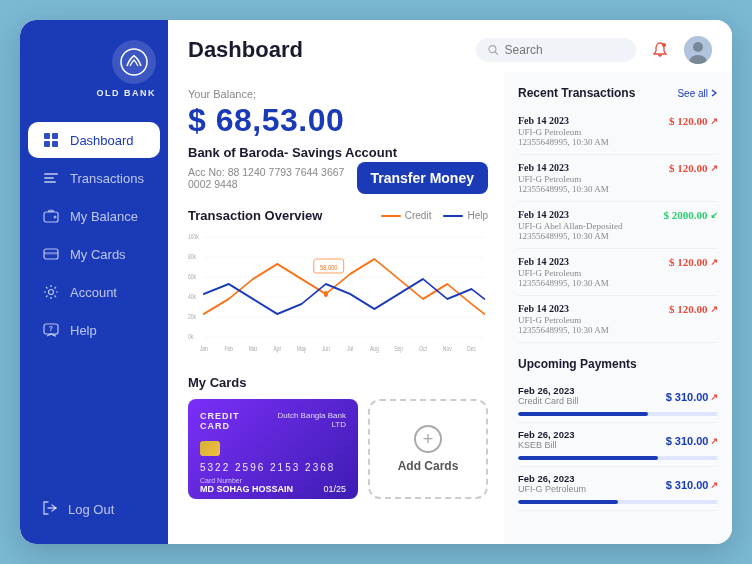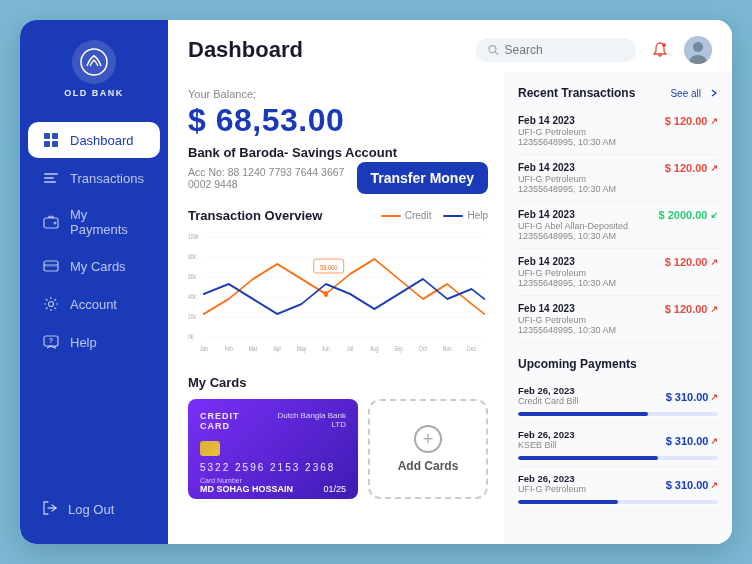--- a/index.html
+++ b/index.html
@@ -26,21 +26,21 @@
       background: #1a3ab8;
       border-radius: 16px 0 0 16px;
       display: flex;
       flex-direction: column;
       padding: 20px 0 16px 0;
       flex-shrink: 0;
     }
     .sidebar-logo {
       display: flex;
       flex-direction: column;
-      align-items: center;
+      align-items: flex-end;
       margin-bottom: 24px;
       padding: 0 12px;
     }
     .logo-icon {
       width: 44px;
       height: 44px;
       background: rgba(255,255,255,0.15);
       border-radius: 50%;
       display: flex;
       align-items: center;
@@ -369,28 +369,29 @@
       font-size: 12px;
       font-weight: 700;
       color: #1a1a2e;
     }
     .see-all {
       font-size: 10px;
       color: #1a3ab8;
       cursor: pointer;
       display: flex;
       align-items: center;
-      gap: 9px;
+      gap: 2px;
     }
     .transaction-item {
       display: flex;
       justify-content: space-between;
       align-items: flex-start;
       padding: 7px 0;
       border-bottom: 1px solid #f0f0f0;
+      font-family: Liberation Serif, serif;
     }
     .tx-date {
       font-size: 10px;
       font-weight: 700;
       color: #1a1a2e;
       margin-bottom: 1px;
     }
     .tx-desc {
       font-size: 9px;
       color: #888;
@@ -489,21 +490,21 @@
         <span>Transactions</span>
       </div>
       <div class="nav-item">
         <span class="nav-icon">
           <svg width="16" height="16" viewBox="0 0 16 16" fill="none">
             <rect x="1" y="4" width="14" height="10" rx="2" stroke="currentColor" stroke-width="1.2" fill="none"></rect>
             <path d="M5 4 L11 4 L11 2 Q8 1 5 2 Z" fill="currentColor" opacity="0.7"></path>
             <circle cx="12" cy="9" r="1.5" fill="currentColor" opacity="0.8"></circle>
           </svg>
         </span>
-        <span>My Payments</span>
+        <span>My Balance</span>
       </div>
       <div class="nav-item">
         <span class="nav-icon">
           <svg width="16" height="16" viewBox="0 0 16 16" fill="none">
             <rect x="1" y="3" width="14" height="10" rx="2" stroke="currentColor" stroke-width="1.2" fill="none"></rect>
             <rect x="1" y="6" width="14" height="2.5" fill="currentColor" opacity="0.5"></rect>
           </svg>
         </span>
         <span>My Cards</span>
       </div>

